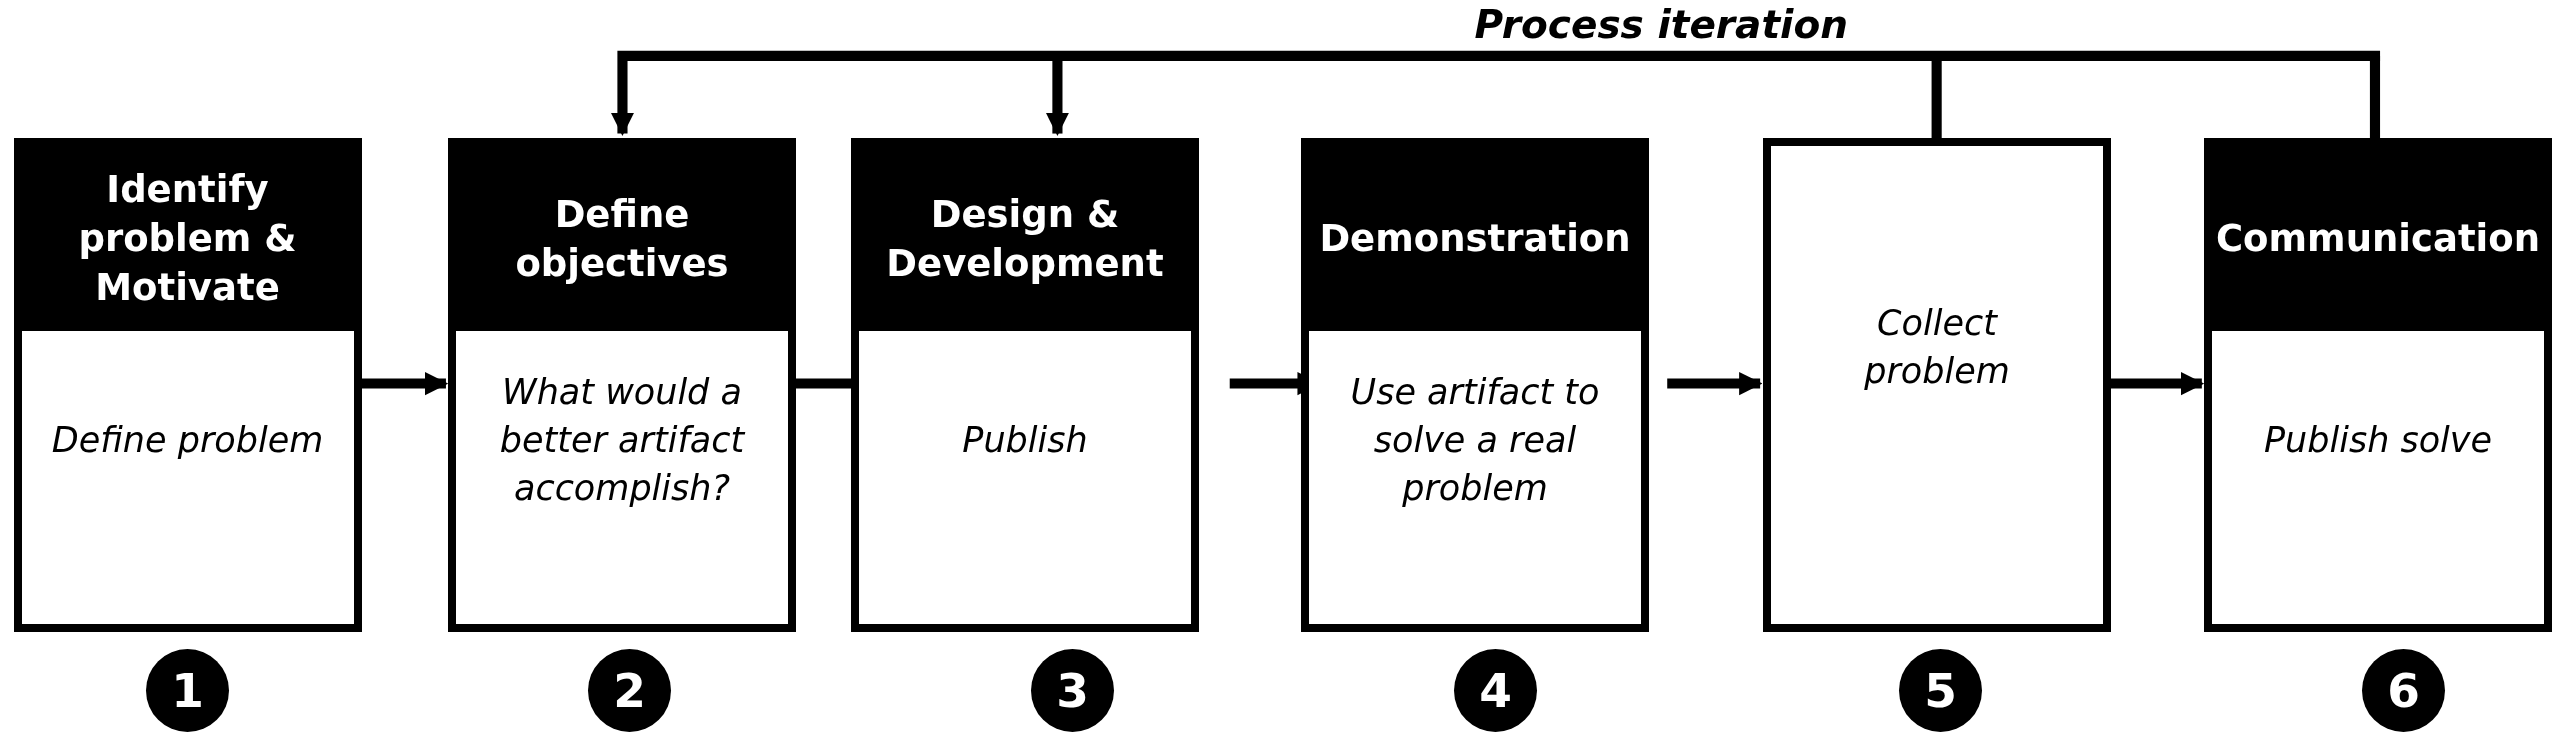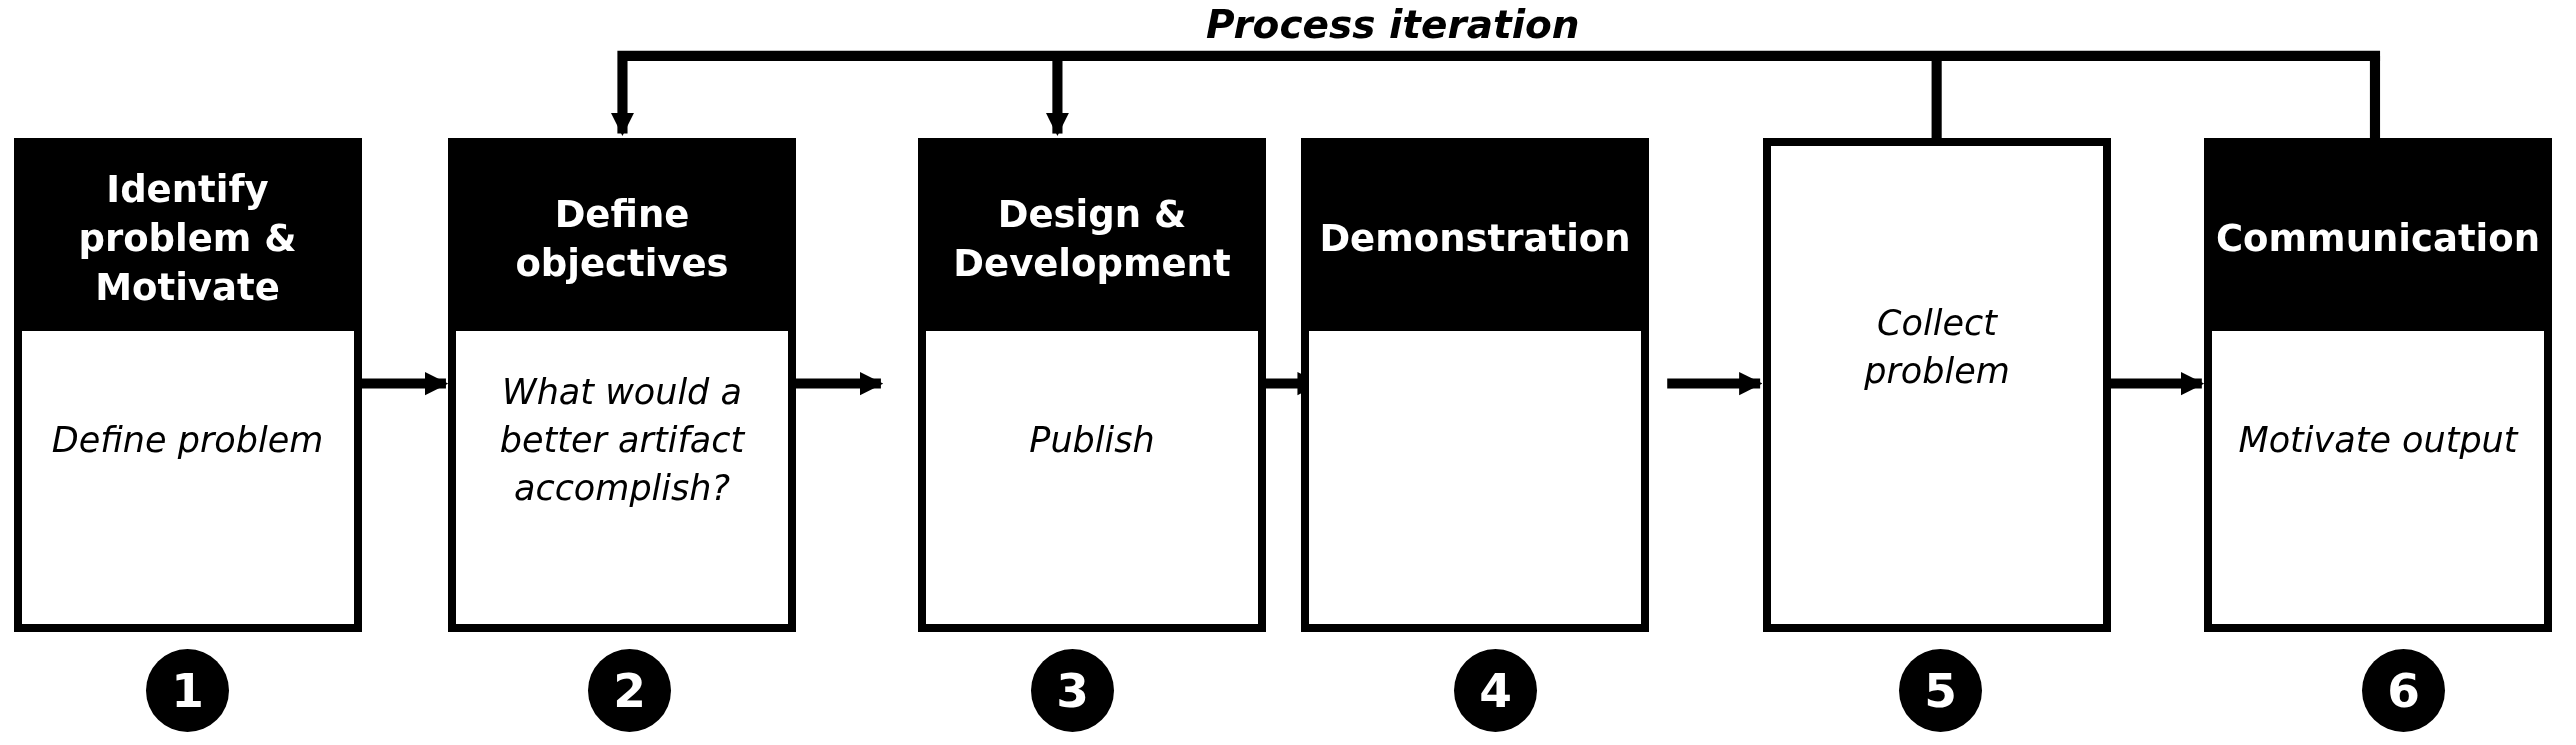--- a/index.html
+++ b/index.html
@@ -20,21 +20,21 @@
     left: 0;
     top: 0;
     width: 2576px;
     height: 746px;
   }
   .iteration-label {
     position: absolute;
     left: 1206px;
     top: 1.7px;
     width: 642px;
-    text-align: left;
+    text-align: right;
     font-size: 39px;
     font-style: italic;
     font-weight: 600;
     color: #000000;
     white-space: nowrap;
   }
   .box {
     position: absolute;
     top: 138px;
     width: 348px;
@@ -125,47 +125,50 @@
 
   <div class="box" style="left:448px">
     <div class="hdr">
       <span class="hdr-t" style="max-width:236px">Define objectives</span>
     </div>
     <div class="bod">
       <span class="bod-t" style="max-width:287px">What would a better artifact accomplish?</span>
     </div>
   </div>
 
-  <div class="box" style="left:918px">
+  <div class="box" style="left:851px">
     <div class="hdr">
       <span class="hdr-t" style="max-width:279px">Design &amp; Development</span>
     </div>
     <div class="bod">
       <span class="bod-t" style="max-width:321px">Publish</span>
     </div>
   </div>
 
   <div class="box" style="left:1301px">
     <div class="hdr">
       <span class="hdr-t" style="max-width:355px">Demonstration</span>
+    </div>
+    <div class="bod">
+      <span class="bod-t" style="max-width:287px">Use artifact to solve a real problem</span>
     </div>
   </div>
 
   <div class="box" style="left:1763px">
     <div class="bod">
       <span class="bod-t" style="max-width:203px">Collect problem</span>
     </div>
   </div>
 
   <div class="box" style="left:2204px">
     <div class="hdr">
       <span class="hdr-t" style="max-width:355px">Communication</span>
     </div>
     <div class="bod">
-      <span class="bod-t" style="max-width:321px">Motivate output</span>
+      <span class="bod-t" style="max-width:321px">Publish solve</span>
     </div>
   </div>
 
   <div class="badge" style="left:146px">
     <span>1</span>
   </div>
   <div class="badge" style="left:588px">
     <span>2</span>
   </div>
   <div class="badge" style="left:1031px">

